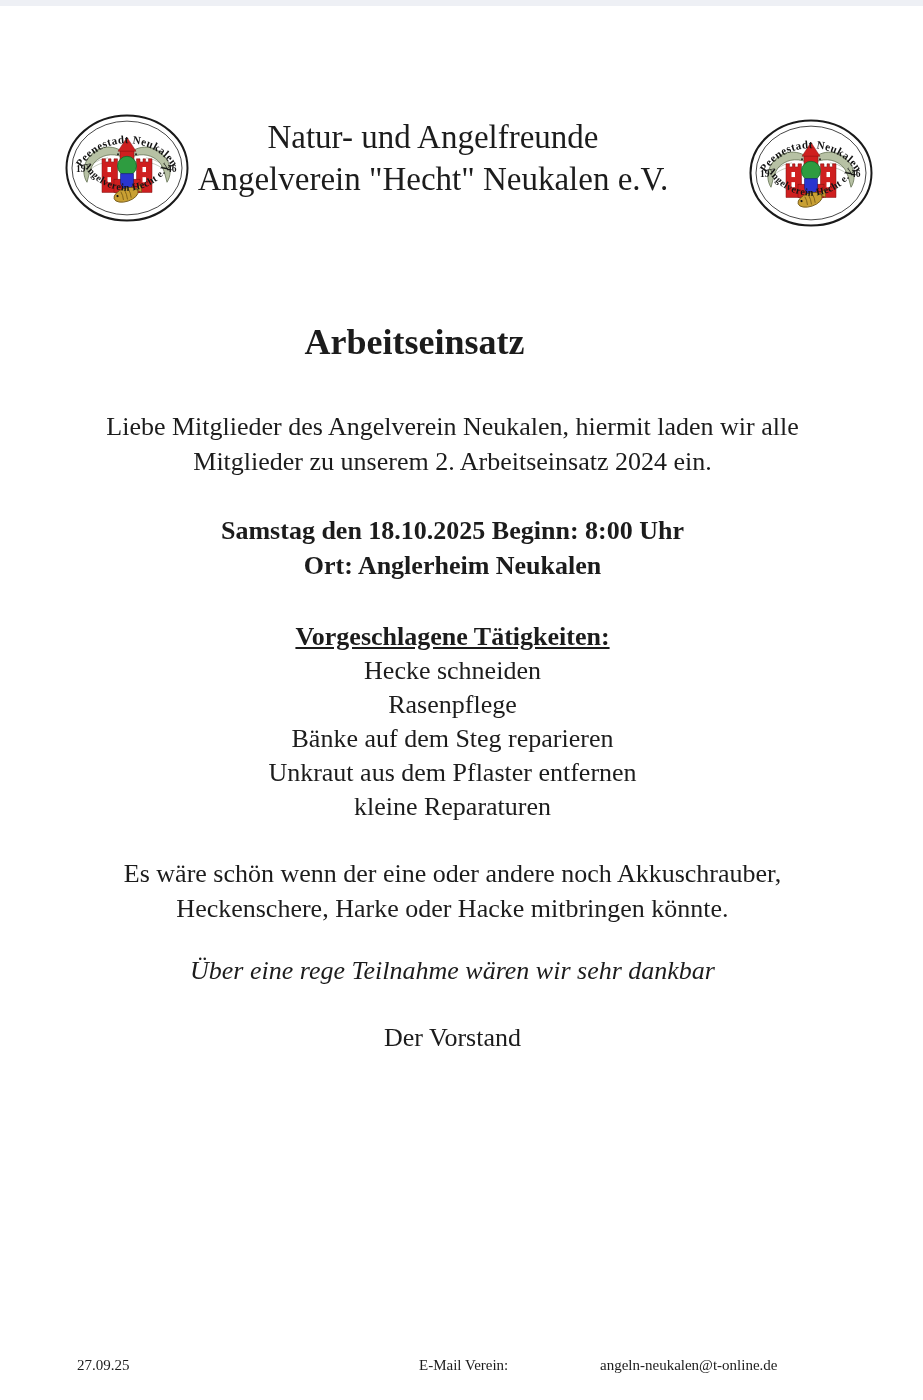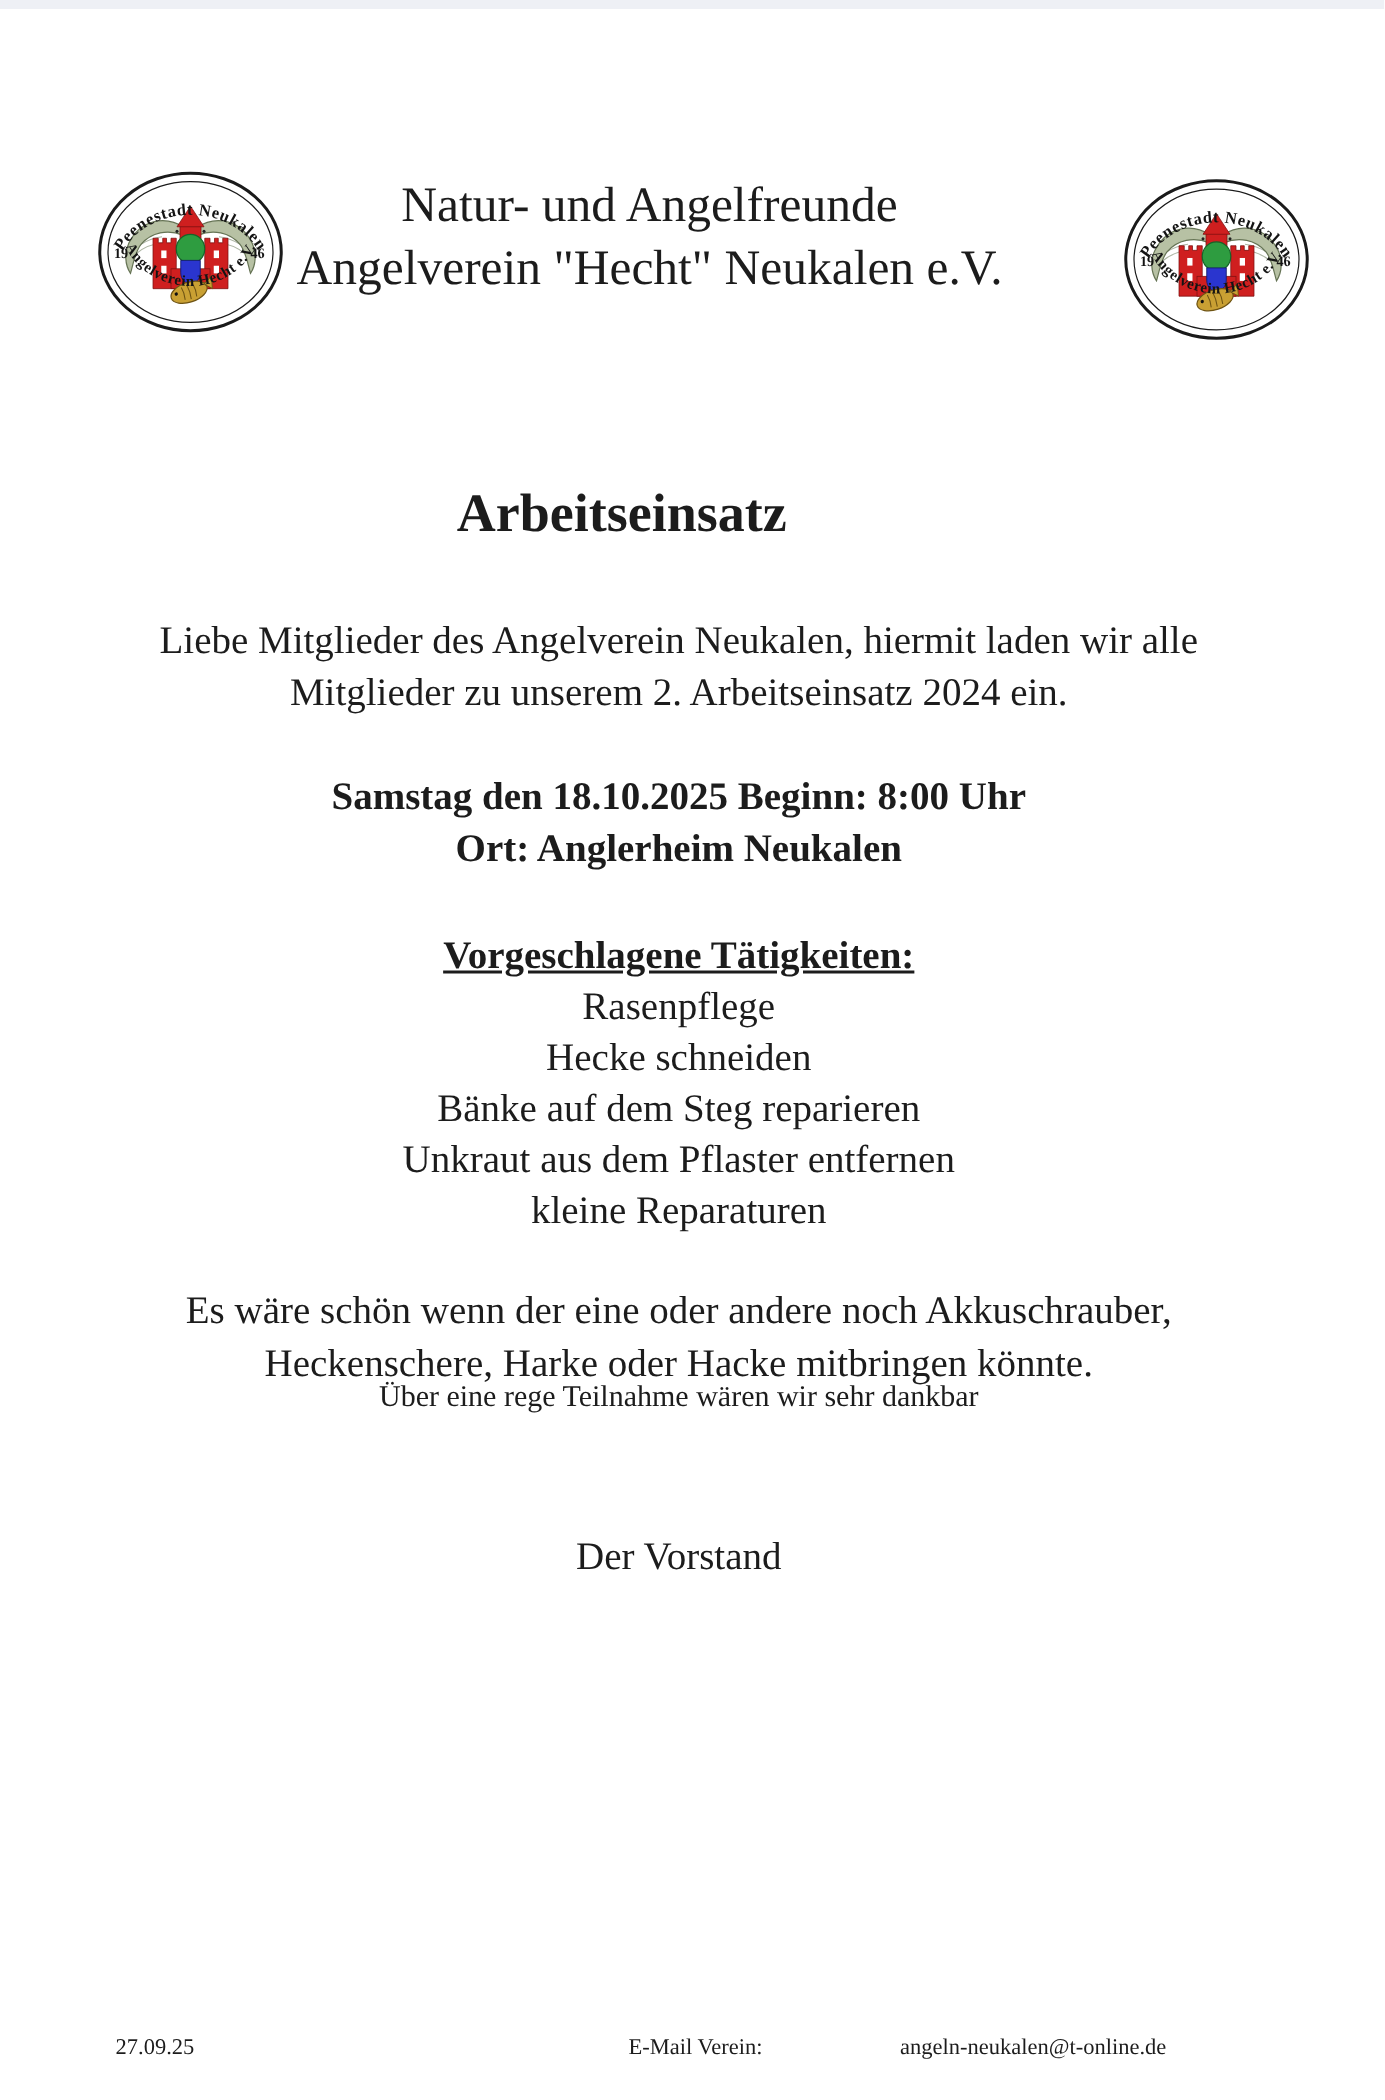--- a/index.html
+++ b/index.html
@@ -26,21 +26,21 @@
 
   .org-title { top: 116px; width: 866px; font-size: 33px; line-height: 42px; white-space: nowrap; }
   .heading   { top: 321px; width: 829px; font-size: 36px; font-weight: bold; margin: 0; }
 
   .body-text { font-size: 26px; line-height: 35px; font-family: Liberation Serif, serif; }
   .intro     { top: 409px; }
   .event     { top: 513px; font-weight: bold; }
   .tasks     { top: 620px; font-size: 26px; line-height: 34px; }
   .tasks .bold { font-weight: bold; text-decoration: underline; }
   .tools     { top: 856px; }
-  .thanks    { top: 920px; font-size: 20px; }
+  .thanks    { top: 956px; font-size: 26px; font-style: italic; }
   .signature { top: 1023px; font-size: 26px; }
 
   .footer-item { position: absolute; font-size: 15px; line-height: 26px; white-space: nowrap; margin-left: 24px; }
   .footer-date  { left: 53px;  top: 1352px; }
   .footer-label { left: 395px; top: 1352px; }
   .footer-email { left: 576px; top: 1352px; }
 
   svg text { font-family: "Liberation Serif", "DejaVu Serif", serif; }
   .arc-text   { font-size: 11px; font-weight: bold; fill: #141414; letter-spacing: 0.5px; }
   .arc-text-b { font-size: 10px; font-weight: bold; fill: #141414; letter-spacing: 0.4px; }
@@ -156,22 +156,22 @@
     <div>Mitglieder zu unserem 2. Arbeitseinsatz 2024 ein.</div>
   </div>
 
   <div class="center body-text event">
     <div>Samstag den 18.10.2025 Beginn: 8:00 Uhr</div>
     <div>Ort: Anglerheim Neukalen</div>
   </div>
 
   <div class="center tasks">
     <div class="bold">Vorgeschlagene Tätigkeiten:</div>
+    <div>Hecke schneiden</div>
     <div>Rasenpflege</div>
-    <div>Hecke schneiden</div>
     <div>Bänke auf dem Steg reparieren</div>
     <div>Unkraut aus dem Pflaster entfernen</div>
     <div>kleine Reparaturen</div>
   </div>
 
   <div class="center body-text tools">
     <div>Es wäre schön wenn der eine oder andere noch Akkuschrauber,</div>
     <div>Heckenschere, Harke oder Hacke mitbringen könnte.</div>
   </div>
 

